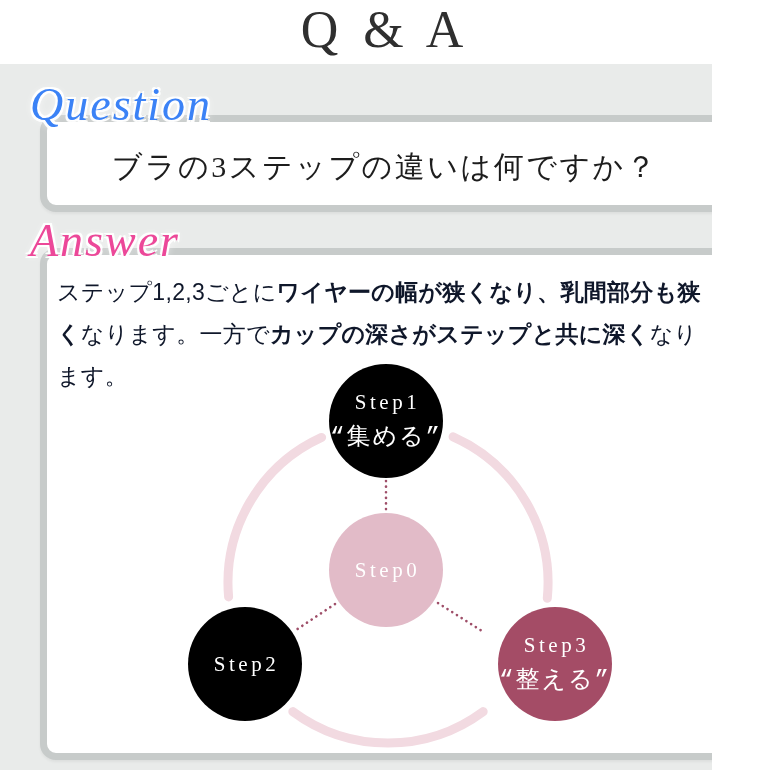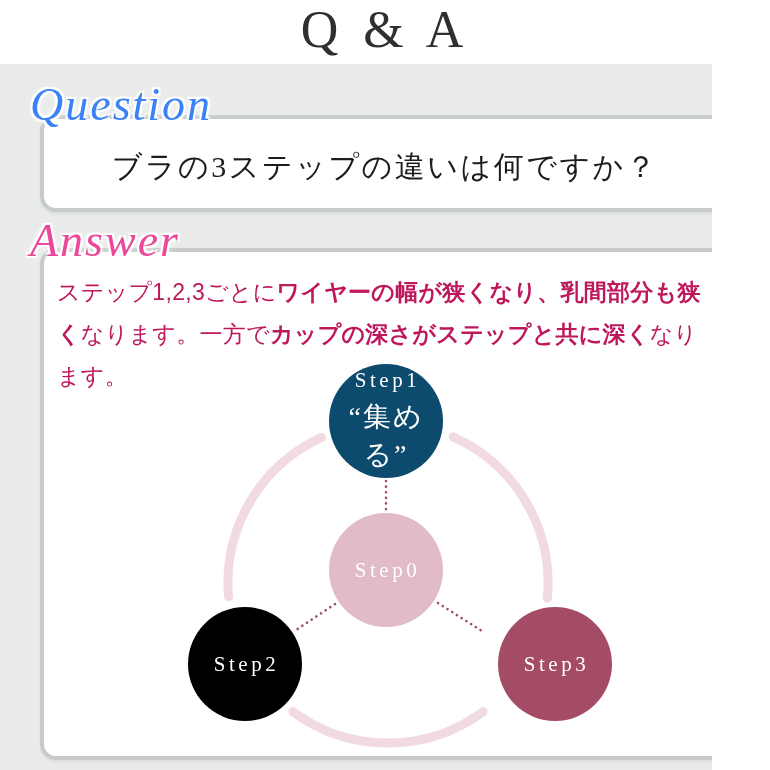--- a/index.html
+++ b/index.html
@@ -27,21 +27,21 @@
   .gray-section {
     position: absolute;
     left: 0; top: 64px;
     width: 770px;
     height: 706px;
     background: #e9ebea;
   }
   .card {
     position: absolute;
     background: #ffffff;
-    border: 4px solid #0f766e;
+    border: 7px solid #0f766e;
     border-radius: 16px;
     box-shadow: 0 2px 3px rgba(0,0,0,0.05);
   }
   .question-card {
     left: 40px; top: 115px;
     width: 690px; height: 97px;
     display: flex;
     align-items: center;
     justify-content: center;
   }
@@ -103,22 +103,22 @@
     color: #ffffff;
     text-align: center;
   }
   .circle-name {
     font-family: "Liberation Serif", "DejaVu Serif", serif;
     font-size: 21px;
     letter-spacing: 3.5px;
     padding-left: 3px;
   }
   .circle-label {
-    font-family: Liberation Serif, serif;
-    font-size: 28px;
+    font-family: Liberation Mono, monospace;
+    font-size: 24px;
     letter-spacing: 2px;
   }
   .circle-top          { left: 329px; top: 364px; }
   .circle-center       { left: 329px; top: 513px; gap: 32px; }
   .circle-bottom-left  { left: 188px; top: 607px; }
   .circle-bottom-right { left: 498px; top: 607px; }
 </style>
 </head>
 <body>
 
@@ -131,41 +131,42 @@
   <div class="script-label question-label" style="color: #3b82f6;">Question</div>
 
   <div class="card question-card" style="background: rgb(255, 255, 255); border-color: rgb(199, 203, 202);">
     <p class="question-text" style="color: rgb(29, 29, 29);">ブラの3ステップの違いは何ですか？</p>
   </div>
 
   <div class="script-label answer-label" style="color: #ec4899;">Answer</div>
 
   <div class="card answer-card" style="background: rgb(255, 255, 255); border-color: rgb(199, 203, 202);"></div>
 
-  <p class="answer-text" style="color: #be185d;"><span class="seg-regular">ステップ1,2,3ごとに</span><span class="seg-bold">ワイヤーの幅が狭くなり、乳間部分も狭く</span><span class="seg-regular">なります。一方で</span><span class="seg-bold">カップの深さがステップと共に深く</span><span class="seg-regular">なります。</span></p>
+  <p class="answer-text" style="color: #0f172a;"><span class="seg-regular">ステップ1,2,3ごとに</span><span class="seg-bold">ワイヤーの幅が狭くなり、乳間部分も狭く</span><span class="seg-regular">なります。一方で</span><span class="seg-bold">カップの深さがステップと共に深く</span><span class="seg-regular">なります。</span></p>
 
   <svg class="diagram-svg" width="444" height="392" viewBox="0 0 444 392" fill="none">
     <path class="ring-arc" d="M 170.6 77.4 A 160 160 0 0 0 77.6 236.9" stroke-width="9" stroke-linecap="round" stroke="#f2dae1"></path>
     <path class="ring-arc" d="M 396.3 238.3 A 160 160 0 0 0 302.1 76.8" stroke-width="9" stroke-linecap="round" stroke="#f2dae1"></path>
     <path class="ring-arc" d="M 141.8 351.6 A 160 160 0 0 0 332.2 351.6" stroke-width="9" stroke-linecap="round" stroke="#f2dae1"></path>
     <path class="dot-line" d="M 235 121 L 235 151" stroke-width="2.6" stroke-linecap="round" stroke-dasharray="0.1 5.5" stroke="#9e4e68"></path>
     <path class="dot-line" d="M 184 244 L 145 270" stroke-width="2.6" stroke-linecap="round" stroke-dasharray="0.1 5.5" stroke="#9e4e68"></path>
     <path class="dot-line" d="M 287 243 L 331 271" stroke-width="2.6" stroke-linecap="round" stroke-dasharray="0.1 5.5" stroke="#9e4e68"></path>
   </svg>
 
-  <div class="circle circle-top" style="background: #0c4a6e;">
+  <div class="circle circle-top" style="background: #000000;">
     <span class="circle-name">Step1</span>
     <span class="circle-label">“集める”</span>
   </div>
 
   <div class="circle circle-center" style="background: rgb(226, 187, 200);">
     <span class="circle-name">Step0</span>
   </div>
 
   <div class="circle circle-bottom-left" style="background: #000000;">
     <span class="circle-name">Step2</span>
   </div>
 
   <div class="circle circle-bottom-right" style="background: rgb(164, 76, 102);">
     <span class="circle-name">Step3</span>
+    <span class="circle-label">“整える”</span>
   </div>
 
 </div>
 
 </body></html>

